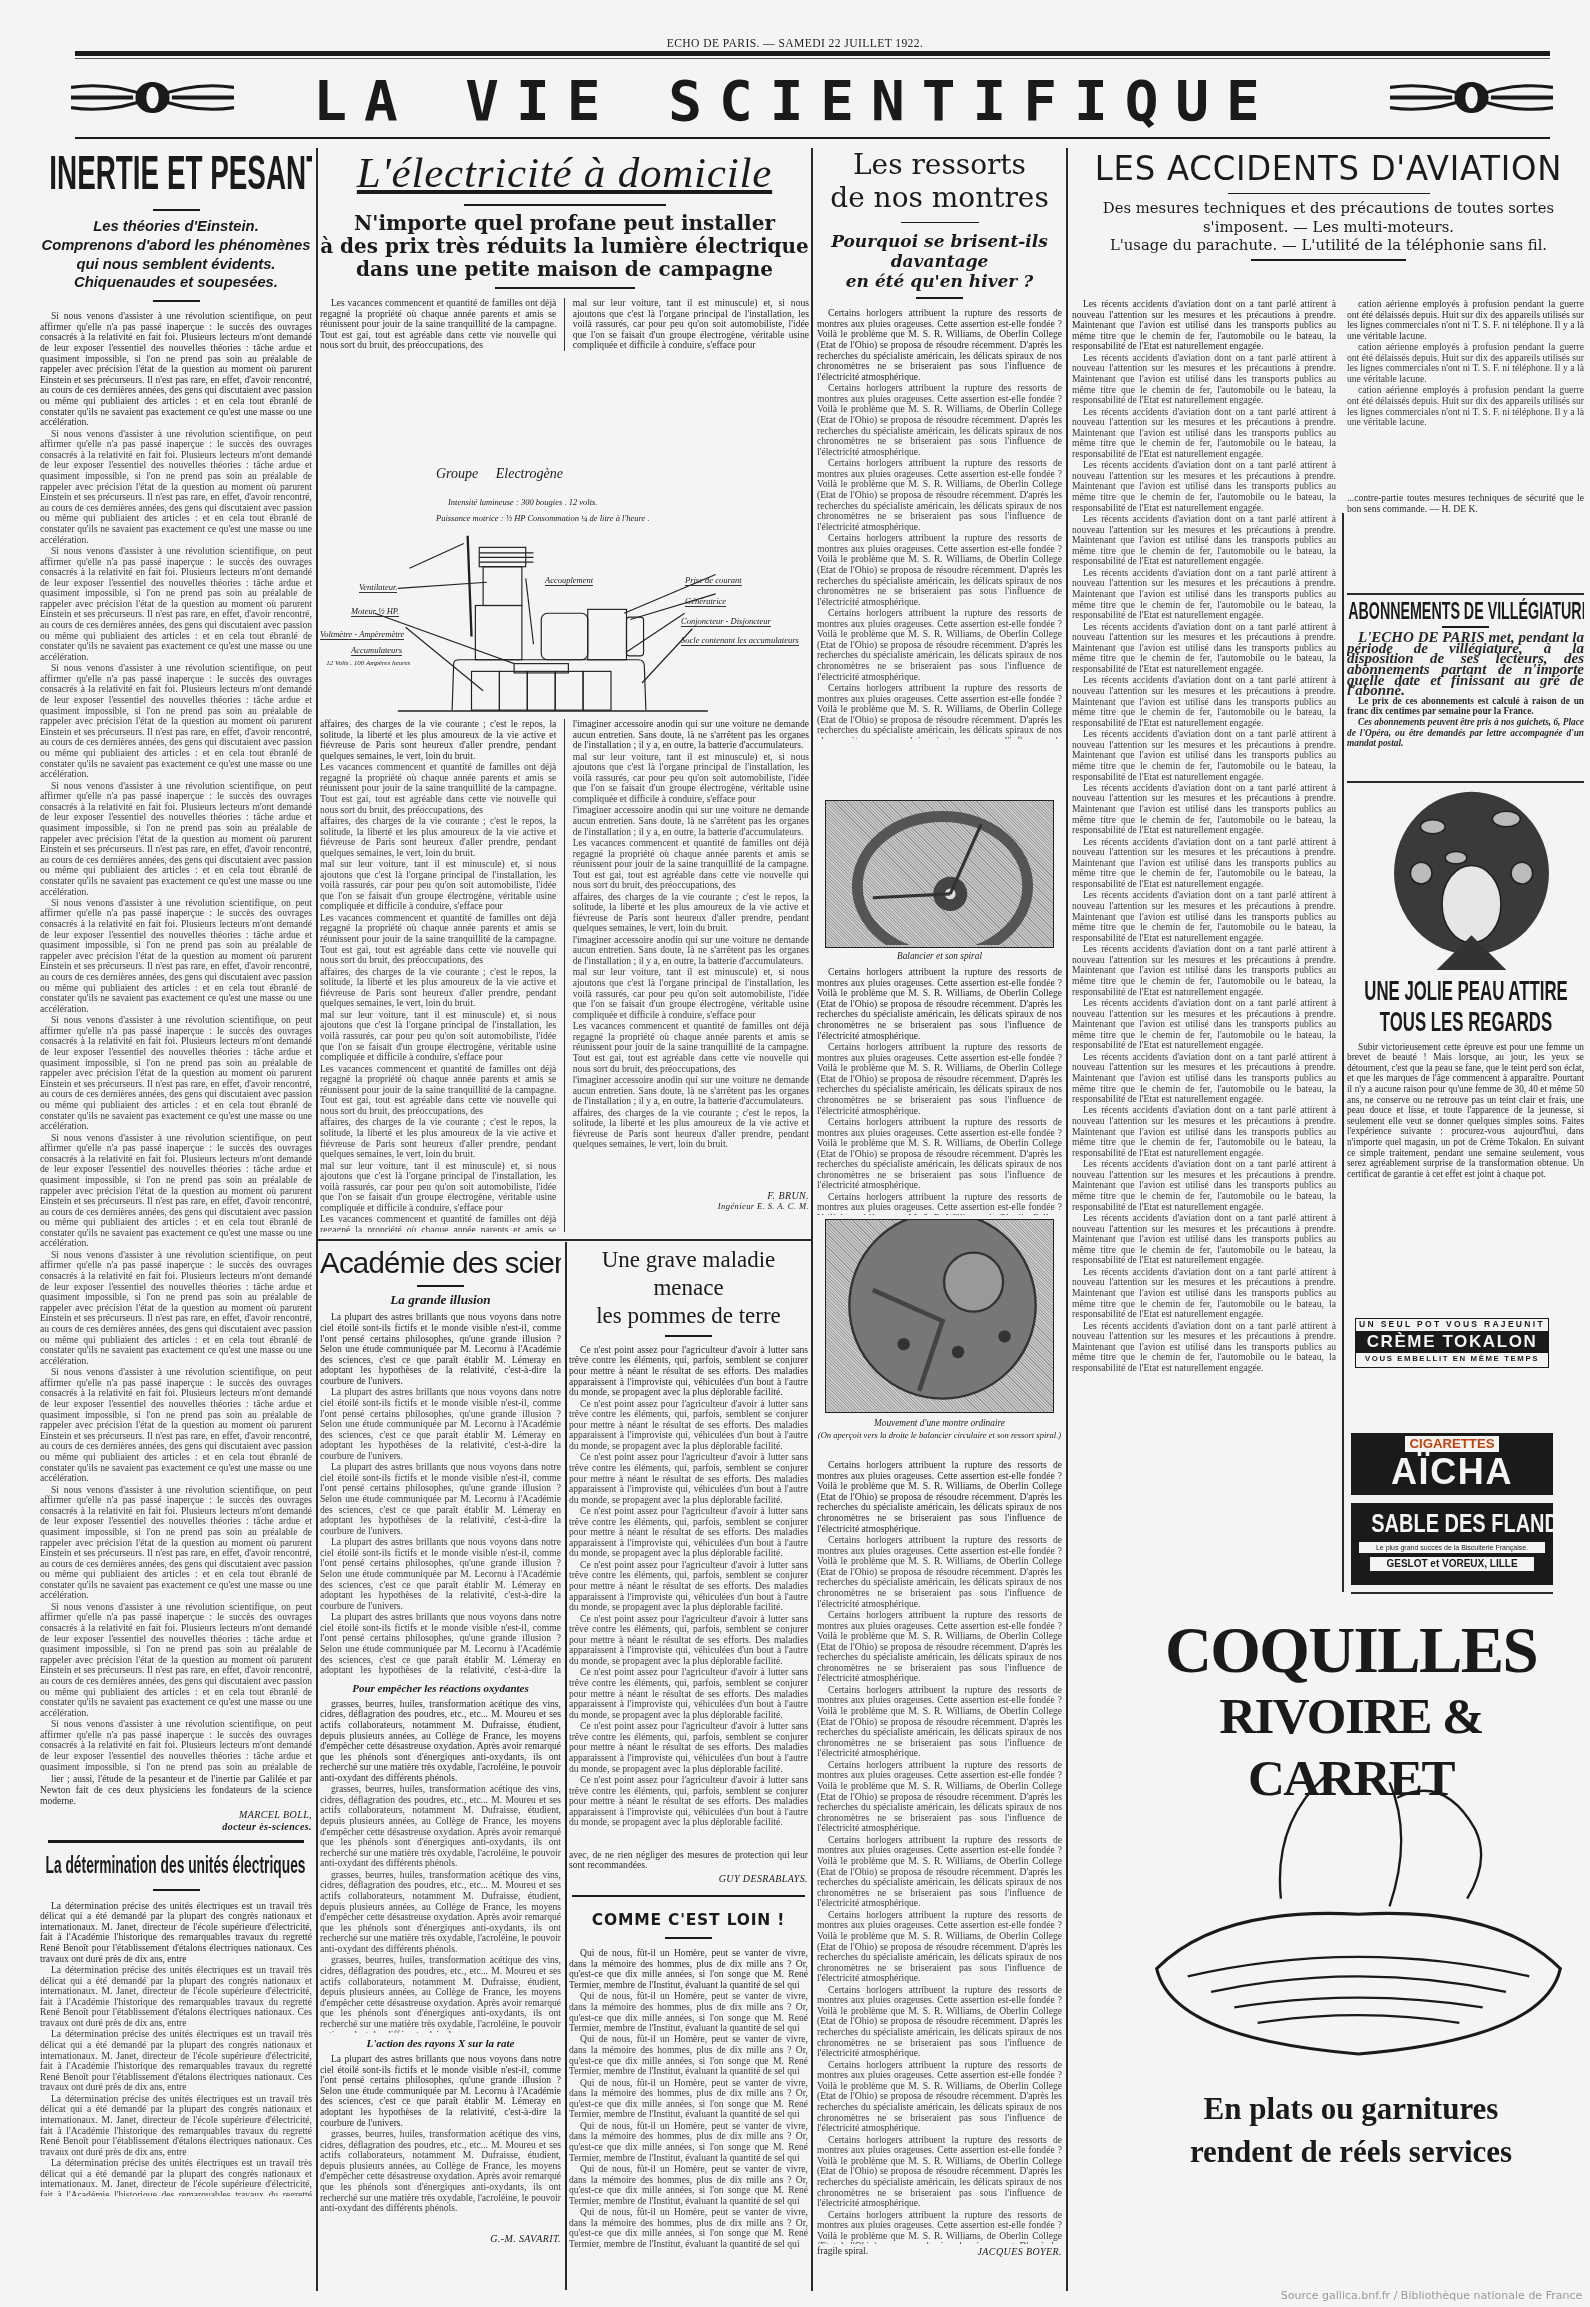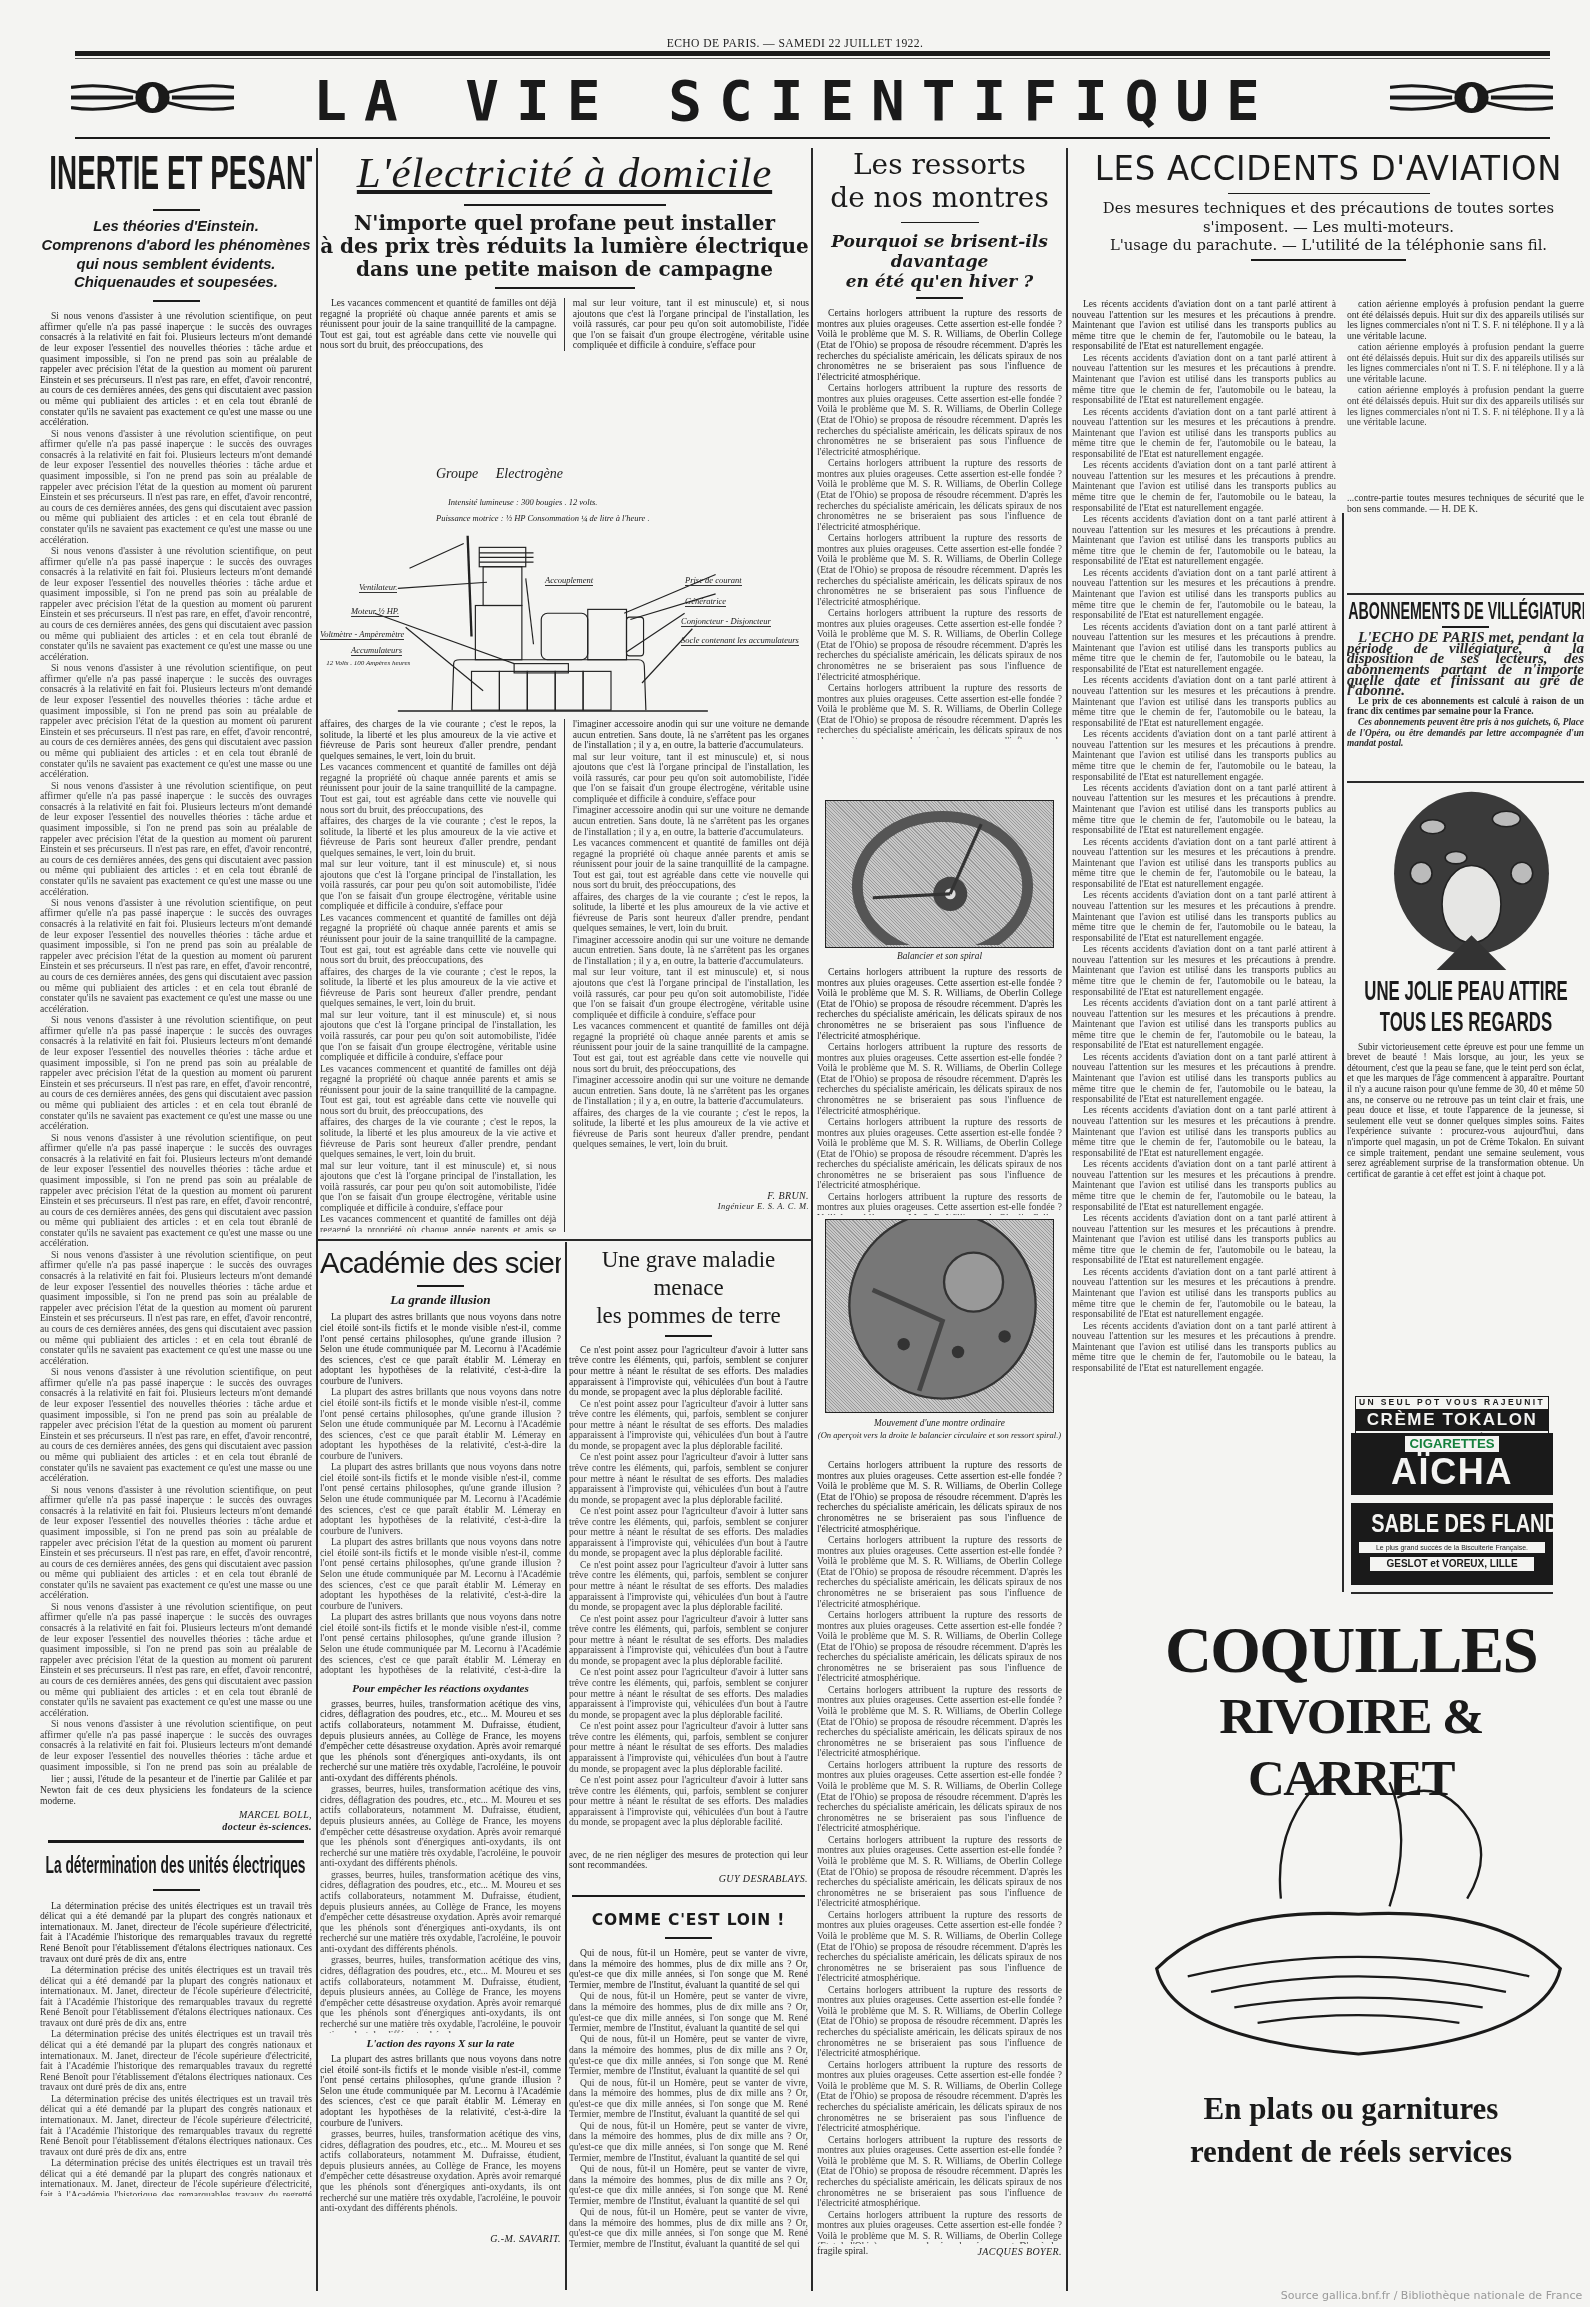--- a/index.html
+++ b/index.html
@@ -424,27 +424,27 @@
     <path d="M60 235 L105 190 L150 235" fill="#333"></path>
   </svg>
 </div>
 <div class="col" style="left:1347px; top:975px; width:237px; height:388px;">
   <div class="h-condensed" style="font-size:28px; line-height:31px; width:380px; margin-left:-71px; transform:scaleX(0.6);">
     <div>UNE JOLIE PEAU ATTIRE</div>
     <div>TOUS LES REGARDS</div>
   </div>
   <div class="body" style="margin-top:4.7px; height:318px; overflow:hidden; font-size:9.3px;">Subir victorieusement cette épreuve est pour une femme un brevet de beauté ! Mais lorsque, au jour, les yeux se détournent, c'est que la peau se fane, que le teint perd son éclat, et que les marques de l'âge commencent à apparaître. Pourtant il n'y a aucune raison pour qu'une femme de 30, 40 et même 50 ans, ne conserve ou ne retrouve pas un teint clair et frais, une peau douce et lisse, et toute l'apparence de la jeunesse, si seulement elle veut se donner quelques simples soins. Faites l'expérience suivante : procurez-vous aujourd'hui, dans n'importe quel magasin, un pot de Crème Tokalon. En suivant ce simple traitement, pendant une semaine seulement, vous serez agréablement surprise de la transformation obtenue. Un certificat de garantie à cet effet est joint à chaque pot.</div>
 </div>
-<div class="ad-framed" style="left:1355px; top:1396px; width:194px; height:50px;">
+<div class="ad-framed" style="left:1355px; top:1318px; width:194px; height:50px;">
   <div style="font-size:8.5px; letter-spacing:2.3px; line-height:11.6px;">UN SEUL POT VOUS RAJEUNIT</div>
   <div style="background:#1a1a1a; color:#f4f4f2; font-size:17px; line-height:22px; letter-spacing:1.6px;">CRÈME TOKALON</div>
   <div style="font-size:7.8px; letter-spacing:1.6px; line-height:11.6px;">VOUS EMBELLIT EN MÊME TEMPS</div>
 </div>
 <div class="ad-box" style="left:1351px; top:1433px; width:202px; height:62px;">
-  <div style="background:#f4f4f2; color:#15803d; display:inline-block; padding:0 4.7px; font-size:13.2px; line-height:15.5px; margin-top:3.1px;">CIGARETTES</div>
+  <div style="background:#f4f4f2; color:#c2410c; display:inline-block; padding:0 4.7px; font-size:13.2px; line-height:15.5px; margin-top:3.1px;">CIGARETTES</div>
   <div style="font-size:36px; line-height:40px; letter-spacing:1.6px;">AÏCHA</div>
 </div>
 <div class="ad-box" style="left:1351px; top:1503px; width:202px; height:82px;">
   <div style="font-family:'Liberation Sans', sans-serif; font-size:25px; line-height:34px; transform:scaleX(0.8); white-space:nowrap; margin-top:3.1px;">SABLE DES FLANDRES</div>
   <div style="background:#f4f4f2; color:#1a1a1a; font-size:7px; font-weight:normal; margin:1.6px 7.8px; line-height:11px;">Le plus grand succès de la Biscuiterie Française.</div>
   <div style="background:#f4f4f2; color:#1a1a1a; font-size:10px; margin:4.7px 18.6px; line-height:14px;">GESLOT et VOREUX, LILLE</div>
 </div>
 <div class="hrule" style="left:1351px; top:1592px; width:202px; height:2.3px;"></div>
 
 <div class="coq" style="top:1615px; font-size:65px; line-height:70px; letter-spacing:-1.6px;">COQUILLES</div>

